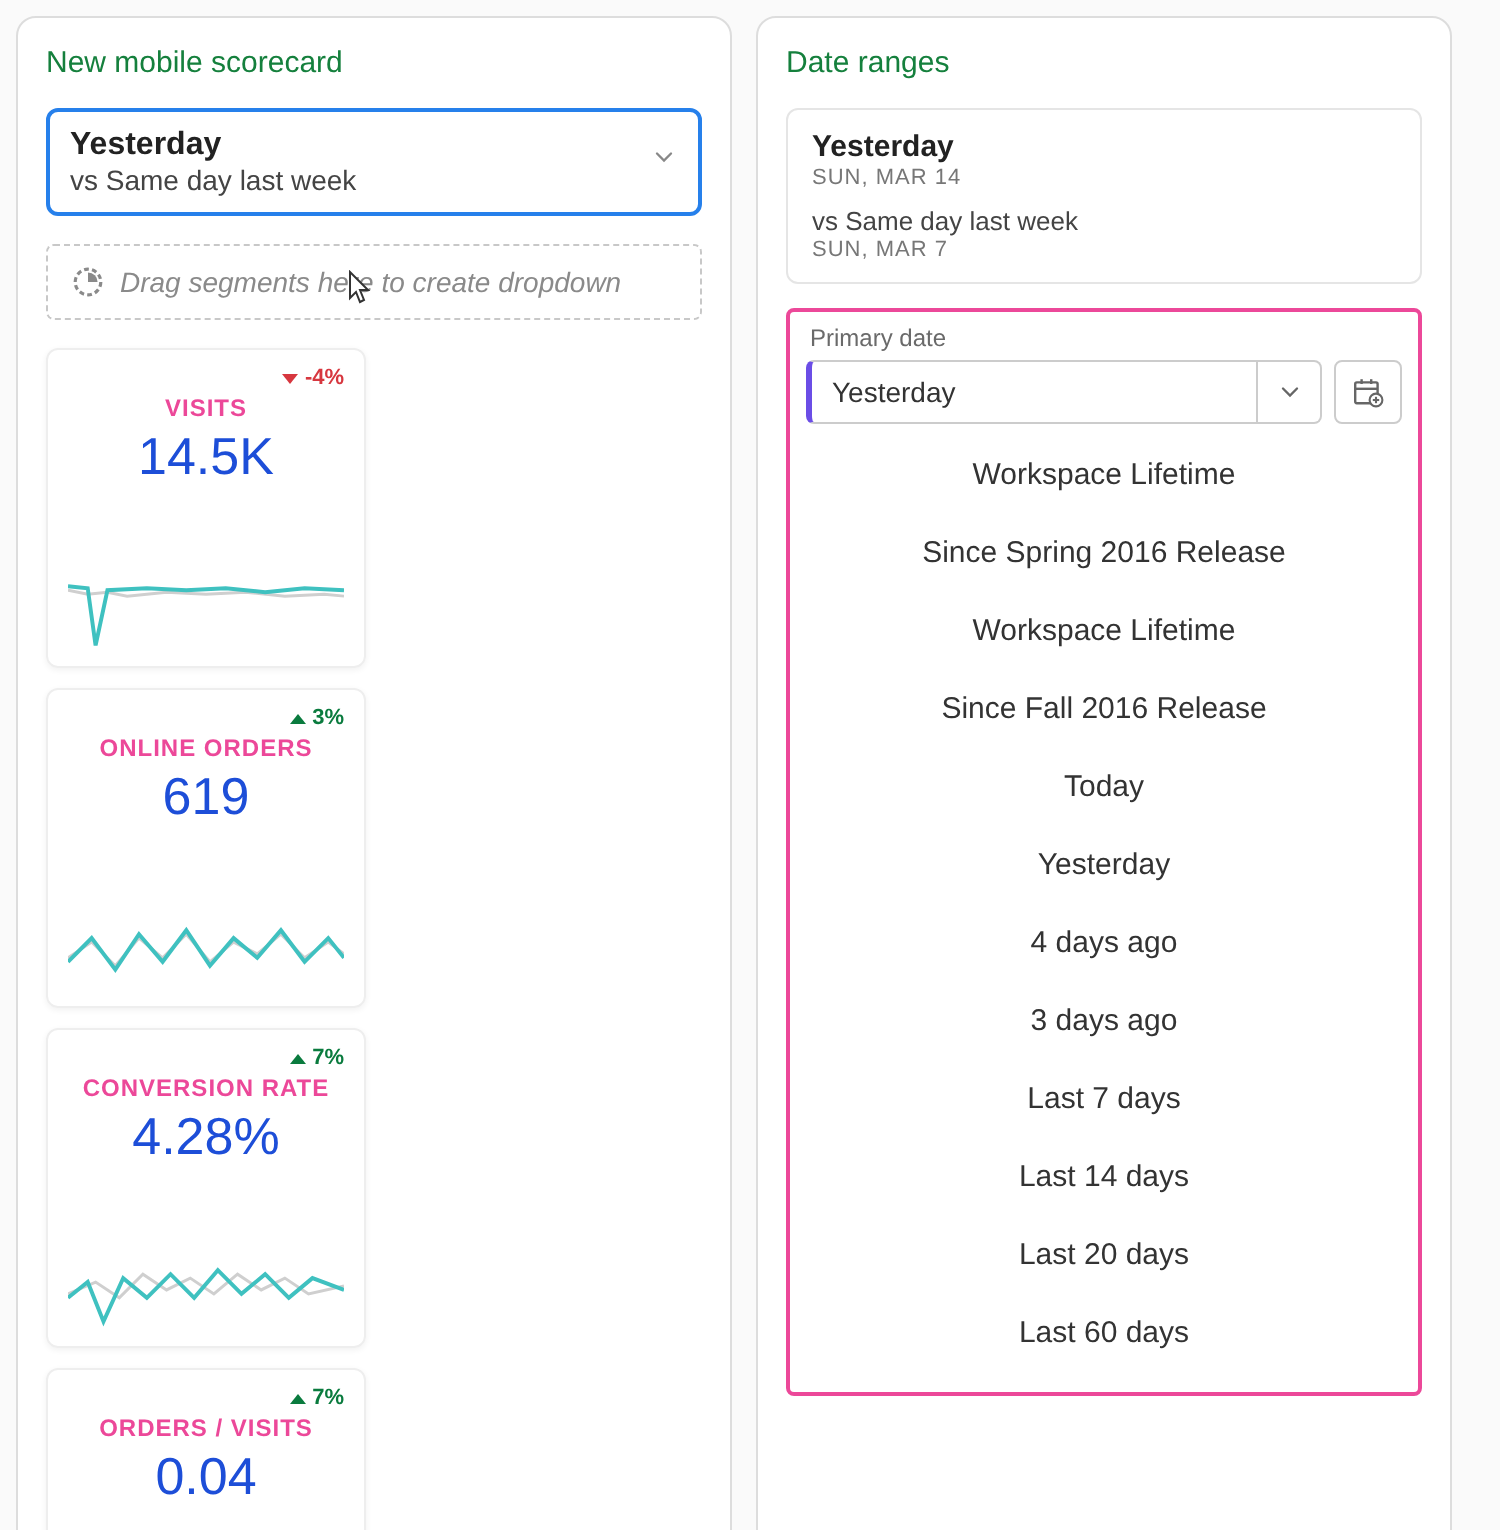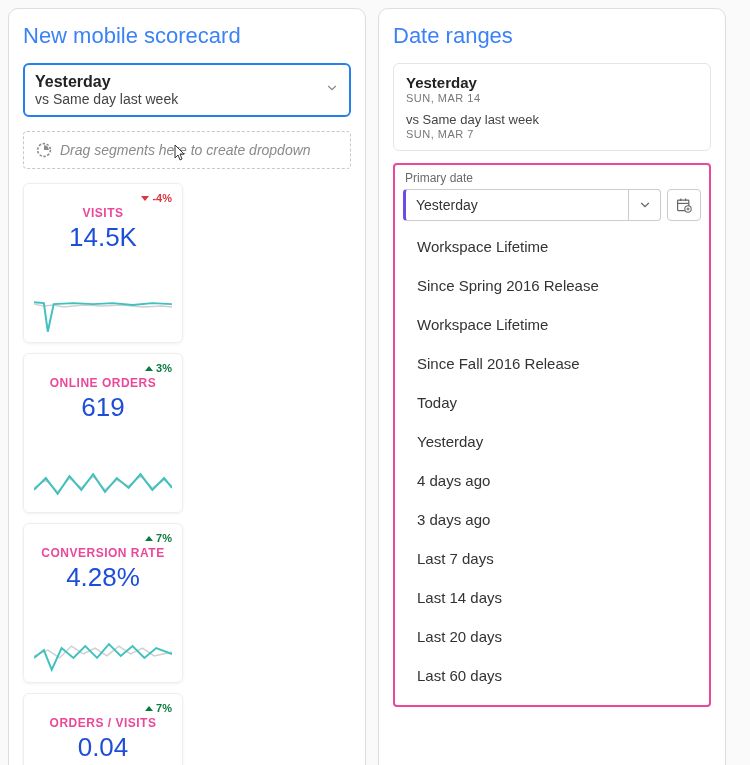--- a/index.html
+++ b/index.html
@@ -1,21 +1,21 @@
 <!DOCTYPE html>
 <html><head>
 <meta charset="utf-8">
 <style>
   * { box-sizing: border-box; margin: 0; padding: 0; font-family: -apple-system, BlinkMacSystemFont, "Segoe UI", Arial, sans-serif; }
   body { background: #fafafa; padding: 8px; }
   .layout { display: flex; gap: 12px; }
   .panel { background: #fff; border: 1px solid #ddd; border-radius: 10px; padding: 14px 14px 16px 14px; }
   .left { width: 358px; }
   .right { width: 348px; position: relative; }
-  .panel-title { font-size: 22px; color: #3b82f6; font-weight: 400; margin-bottom: 14px; }
+  .panel-title { font-size: 15px; color: #15803d; font-weight: 400; margin-bottom: 14px; }
   
   .range-pill { border: 2px solid #2680eb; border-radius: 6px; padding: 8px 10px; position: relative; margin-bottom: 14px; cursor: pointer; }
   .range-pill .primary { font-size: 16px; font-weight: 700; color: #222; }
   .range-pill .secondary { font-size: 14px; color: #444; }
   .range-pill .chev { position: absolute; right: 10px; top: 50%; transform: translateY(-50%); }
   .chev svg { width: 14px; height: 14px; }
   
   .dropzone { border: 1px dashed #c8c8c8; border-radius: 4px; padding: 10px 12px; display: flex; align-items: center; gap: 8px; color: #8a8a8a; font-style: italic; font-size: 14px; margin-bottom: 14px; position: relative; }
   .dropzone .seg-icon { width: 16px; height: 16px; }
   .cursor { position: absolute; left: 150px; top: 12px; }
@@ -40,21 +40,21 @@
   .dr-sub { font-size: 11px; letter-spacing: 0.5px; color: #777; text-transform: uppercase; margin-top: 1px; }
   .dr-vs { font-size: 13px; color: #444; margin-top: 8px; }
   .red-outline { border: 2px solid #ec4899; border-radius: 4px; padding: 6px 8px 10px 8px; position: relative; }
   .field-label { font-size: 12px; color: #6a6a6a; margin-bottom: 4px; margin-left: 2px; }
   .select-row { display: flex; gap: 6px; align-items: stretch; }
   .select-box { flex: 1; display: flex; border: 1px solid #ccc; border-radius: 4px; overflow: hidden; border-left: 3px solid #6b4de6; background: #fff; }
   .select-box .sel-label { flex: 1; padding: 7px 10px; font-size: 14px; color: #333; }
   .select-box .sel-chev { width: 32px; border-left: 1px solid #ccc; display: flex; align-items: center; justify-content: center; }
   .cal-btn { width: 34px; border: 1px solid #ccc; border-radius: 4px; display: flex; align-items: center; justify-content: center; background: #fff; }
   .cal-btn svg { width: 16px; height: 16px; }
-  .options { margin-top: 6px; background: #fff; }
+  .options { margin-top: 6px; background: #fff; text-align: center; }
   .opt { padding: 11px 14px; font-size: 15px; color: #333; cursor: pointer; }
 </style>
 </head>
 <body>
 
 <div class="layout">
 
   <div class="panel left">
     <div class="panel-title">New mobile scorecard</div>
 

